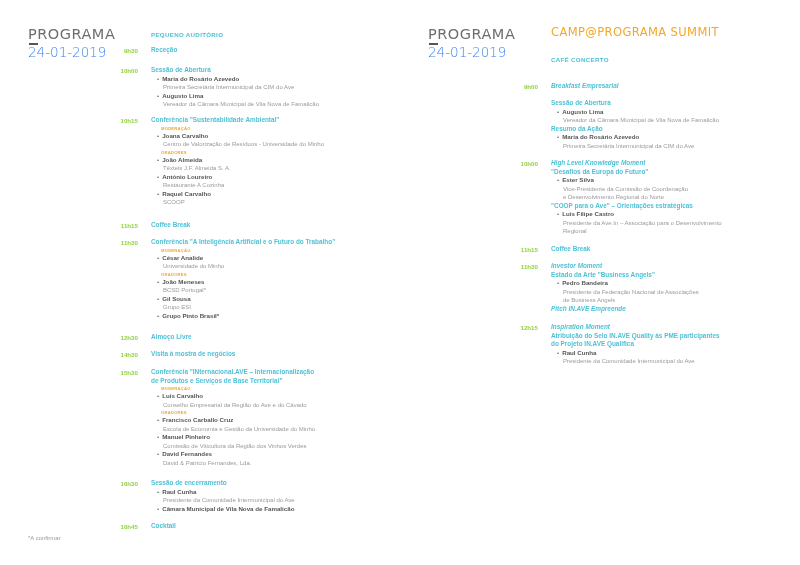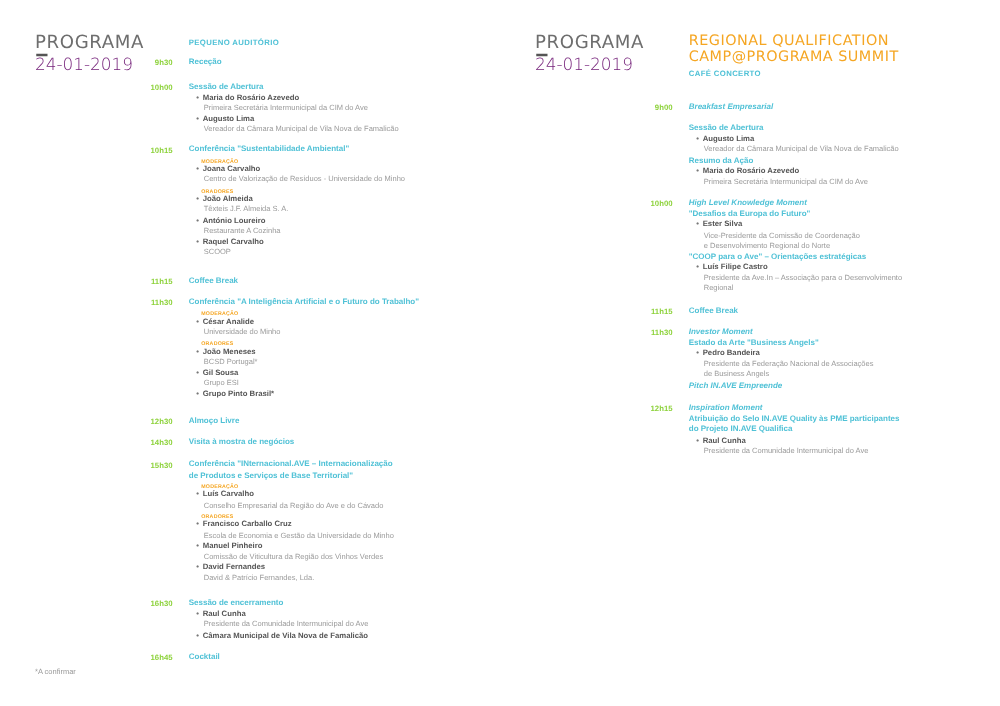--- a/index.html
+++ b/index.html
@@ -5,21 +5,21 @@
   html, body { margin:0; padding:0; }
   body {
     width:800px; height:565px; background:#ffffff; position:relative; overflow:hidden;
     font-family:"Liberation Sans", sans-serif; color:#555;
   }
   .page { position:absolute; top:0; width:400px; height:414px; }
   .page.left { left:0; }
   .page.right { left:400px; }
   .prog-title { position:absolute; font-size:14.5px; letter-spacing:0.5px; color:#6e6e6e; font-weight:bold; font-family:"DejaVu Sans", sans-serif; font-weight:normal; }
   .prog-dash { position:absolute; width:9px; height:1.6px; background:#555; }
-  .prog-date { position:absolute; font-size:13.5px; color:#701a75; font-family:"DejaVu Sans", sans-serif; font-weight:300; }
+  .prog-date { position:absolute; font-size:13.5px; color:#3b82f6; font-family:"DejaVu Sans", sans-serif; font-weight:300; }
   .venue { position:absolute; font-size:6.2px; font-weight:bold; color:#4fc1d6; letter-spacing:0.3px; }
   .summit { position:absolute; font-size:11.5px; color:#f5a623; letter-spacing:0.4px; line-height:12.5px; font-family:"DejaVu Sans", sans-serif; }
   .row { position:absolute; }
   .time { position:absolute; width:40px; text-align:right; font-size:6.2px; font-weight:bold; color:#8dd23b; }
   .body { position:absolute; }
   .t { font-size:6.4px; font-weight:bold; color:#4fc1d6; line-height:8.6px; white-space:nowrap; }
   .t.i { font-style:italic; }
   .role { font-size:4.2px; color:#f5a623; font-weight:bold; letter-spacing:0.2px; line-height:7px; padding-left:10px; }
   .name { font-size:6.2px; font-weight:bold; color:#555; line-height:8.6px; padding-left:6px; white-space:nowrap; }
   .name::before { content:"\2022"; margin-right:3px; color:#777; }
@@ -134,21 +134,20 @@
       </div>
     </div>
   <div class="foot" style="left:28px;top:535px;">*A confirmar</div>
 </div>
 
 <div class="page right">
   <div class="prog-title" style="left:28px;top:26px;">PROGRAMA</div>
   <div class="prog-dash" style="left:29px;top:43px;"></div>
   <div class="prog-date" style="left:28px;top:44px;">24-01-2019</div>
   <div class="summit" style="left:151px;top:26px;">
-    <div>REGIONAL QUALIFICATION</div>
     <div>CAMP@PROGRAMA SUMMIT</div>
   </div>
   <div class="venue" style="left:151px;top:56px;">CAFÉ CONCERTO</div>
   <div id="right-rows">
       <div class="row" style="top: 83px; left: 0px;">
         <div class="time" style="left: 98px; top: 0px;">9h00</div>
         <div class="body" style="left: 151px; top: -1px;">
           <div class="t i">Breakfast Empresarial</div>
         </div>
       </div>

